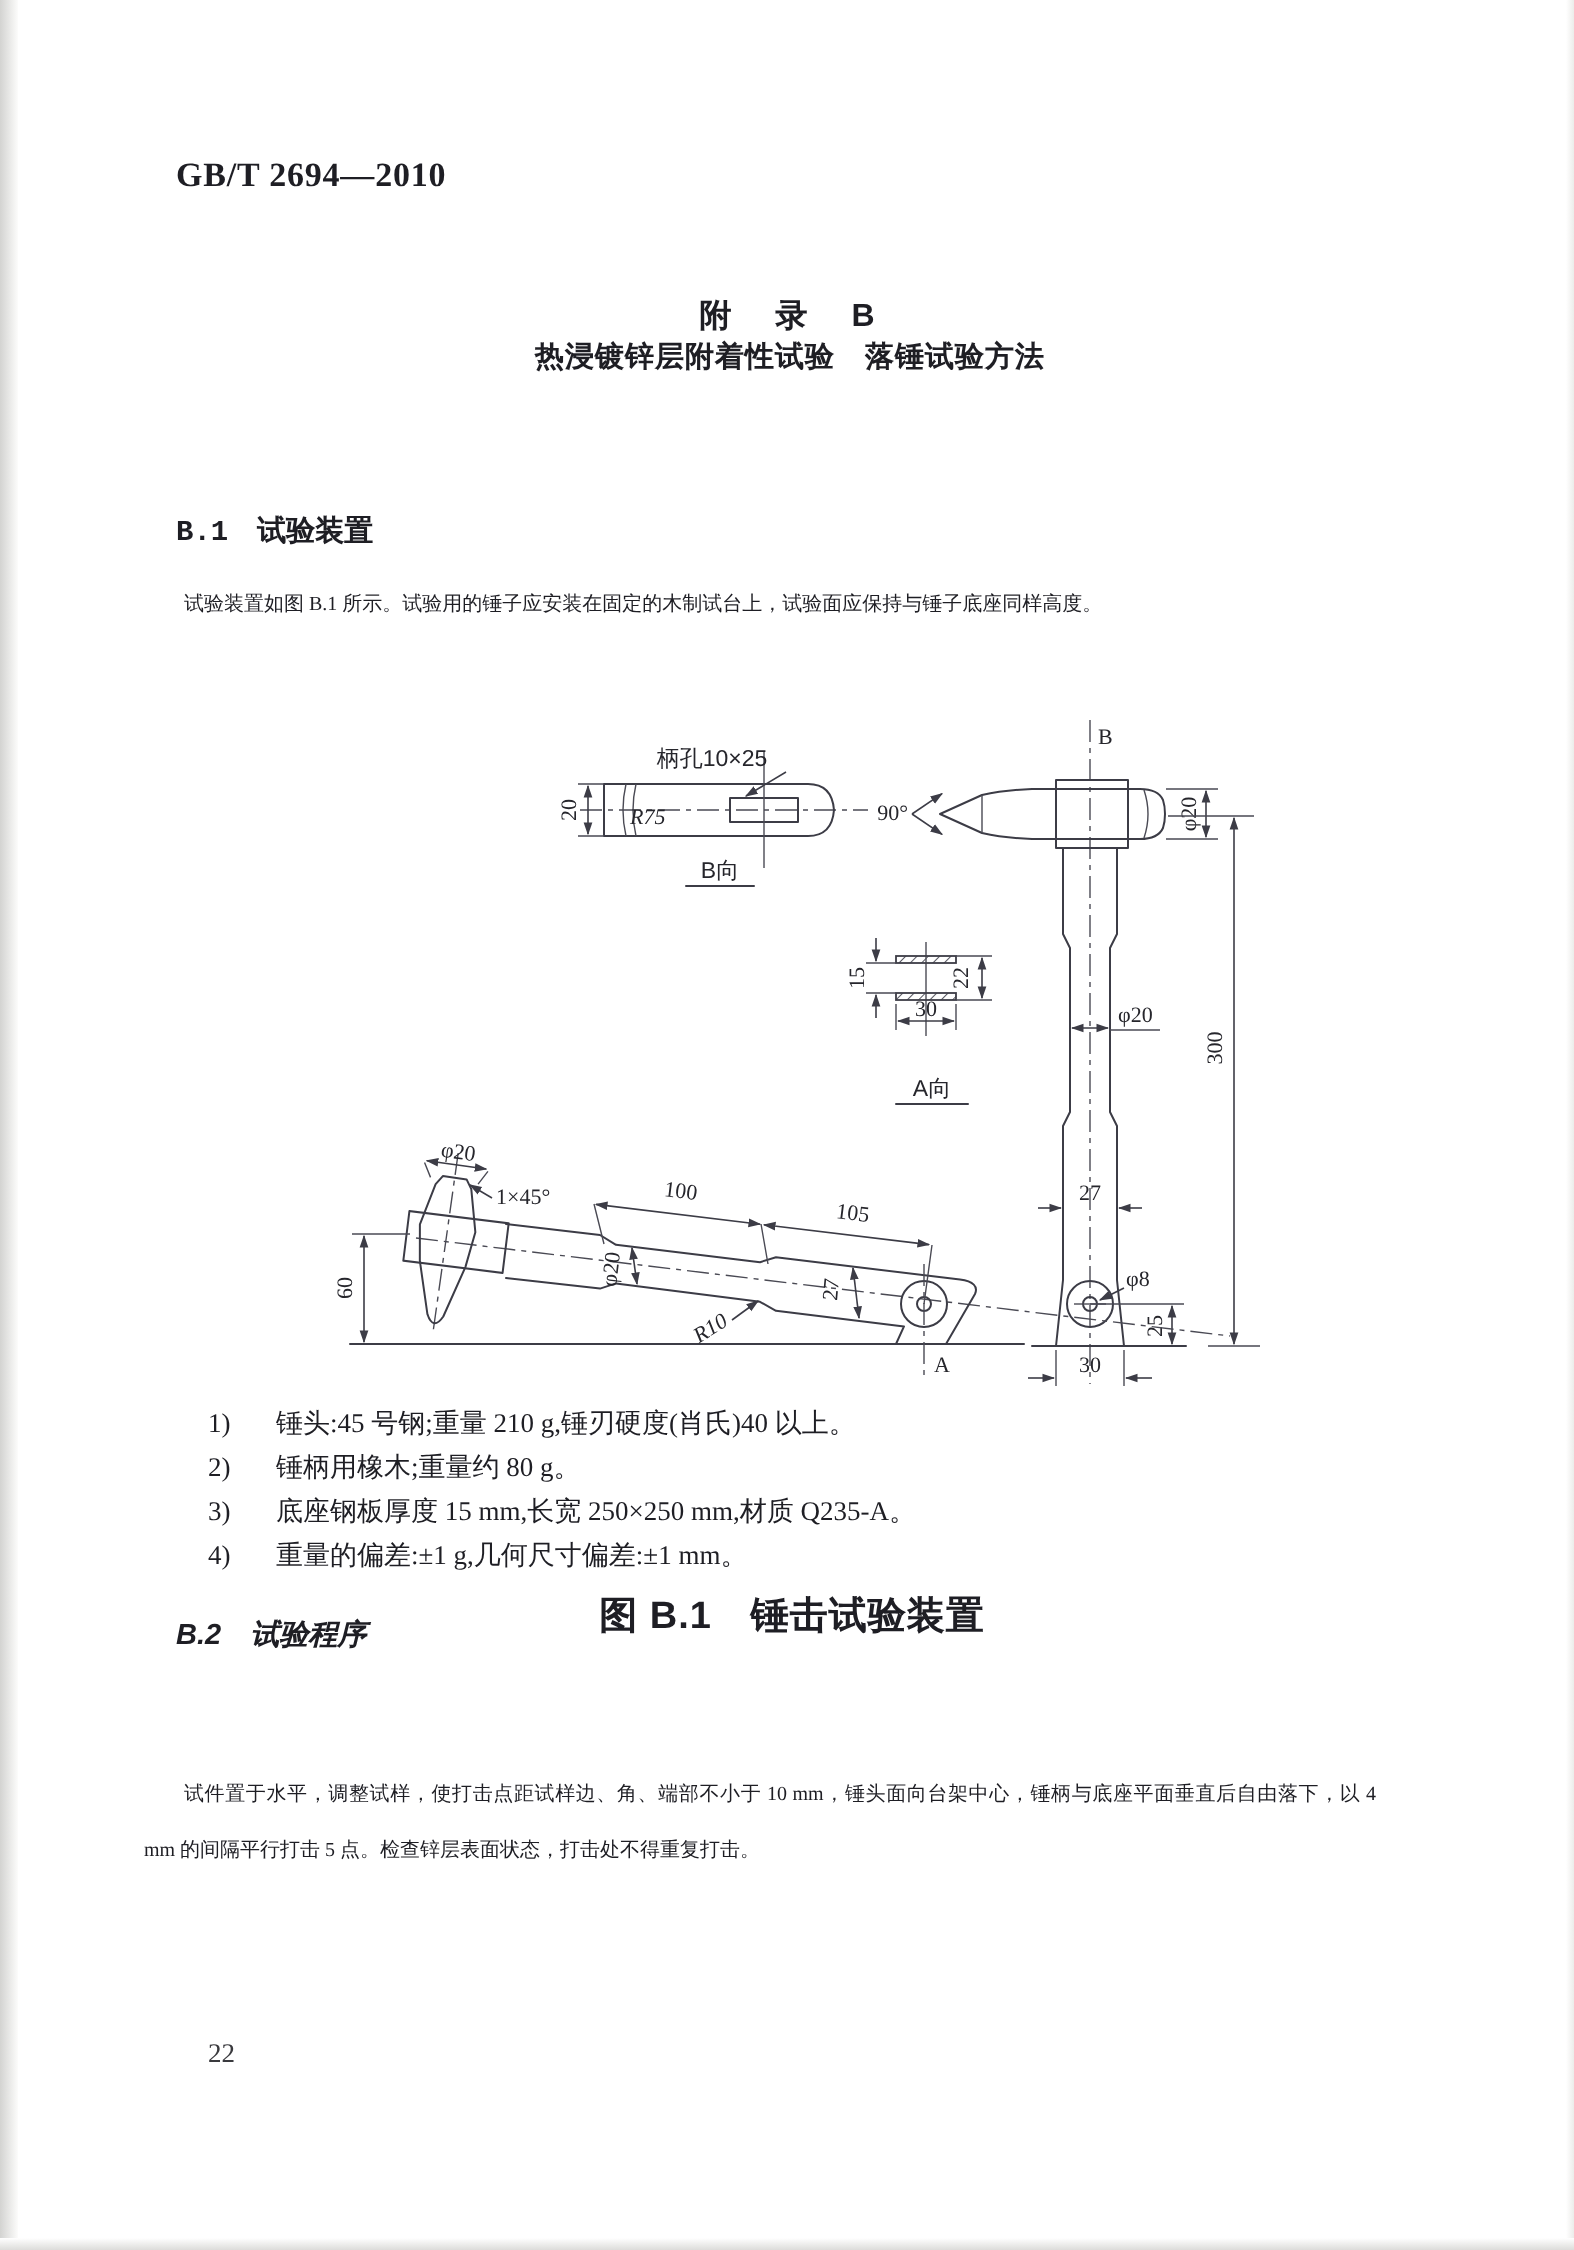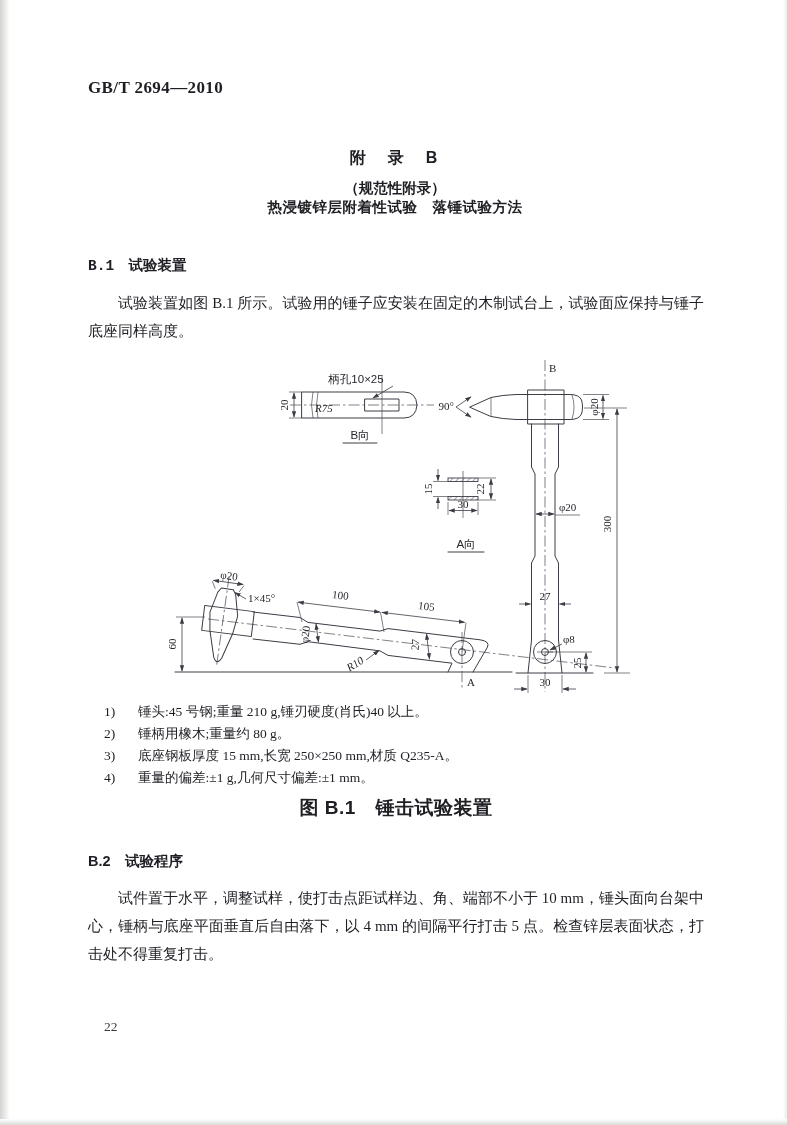--- a/index.html
+++ b/index.html
@@ -13,22 +13,22 @@
        background:linear-gradient(270deg,#ececea,#ffffff);}
   .header{position:absolute;left:88px;top:78px;font-weight:bold;font-size:17px;
        letter-spacing:.4px;font-family:"Liberation Serif",serif;}
   .titleblock{position:absolute;left:88px;top:148px;width:614px;text-align:center;
        font-family:"Liberation Sans",sans-serif;font-weight:bold;}
   .t1{font-size:16px;letter-spacing:3px;}
   .t2{font-size:14.5px;margin-top:10px;}
   .t3{font-size:14.5px;letter-spacing:.5px;}
   .heading{position:absolute;left:88px;font-family:"Liberation Sans",sans-serif;
        font-weight:bold;font-size:14.5px;}
-  .h-b1{top:256px;font-family:Liberation Mono, monospace;} .h-b2{top:852px;}
-  .para{position:absolute;left:88px;width:616px;font-size:15px;line-height:28px;
+  .h-b1{top:256px;font-family:Liberation Mono, monospace;} .h-b2{top:808px;font-style:italic;}
+  .para{position:absolute;left:72px;width:616px;font-size:10px;line-height:28px;
        text-align:justify;text-indent:2em;}
   .p-b1{top:289px;} .p-b2{top:884px;}
   .drawing{position:absolute;left:160px;top:352px;}
   .notes{position:absolute;left:104px;top:701px;font-size:13.5px;line-height:22px;}
   .note-row{display:flex;}
   .note-num{width:34px;flex:0 0 34px;}
   .figcap{position:absolute;left:88px;top:795px;width:616px;text-align:center;
        font-family:"Liberation Sans",sans-serif;font-weight:bold;font-size:19px;letter-spacing:.5px;}
   .pageno{position:absolute;left:104px;top:1019px;font-size:13.5px;color:#3a3a3e;}
   
@@ -44,21 +44,20 @@
 <body>
 
 <div class="edge-left"></div>
 <div class="edge-right"></div>
 <div class="edge-bottom"></div>
 
 <div class="header">GB/T 2694—2010</div>
 
 <div class="titleblock">
   <div class="t1">附　录　B</div>
-  <div class="t2">（规范性附录）</div>
   <div class="t3">热浸镀锌层附着性试验　落锤试验方法</div>
 </div>
 
 <div class="heading h-b1">B.1　试验装置</div>
 <div class="para p-b1">试验装置如图 B.1 所示。试验用的锤子应安装在固定的木制试台上，试验面应保持与锤子底座同样高度。</div>
 
 <svg class="drawing" width="492" height="352" viewBox="0 0 492 352" xmlns="http://www.w3.org/2000/svg">
   <defs>
     <marker id="ah" viewBox="0 0 10 10" refX="9" refY="5" markerWidth="8" markerHeight="8" orient="auto-start-reverse">
       <path d="M0,1.6 L10,5 L0,8.4 Z" fill="#3c3c46"></path>

